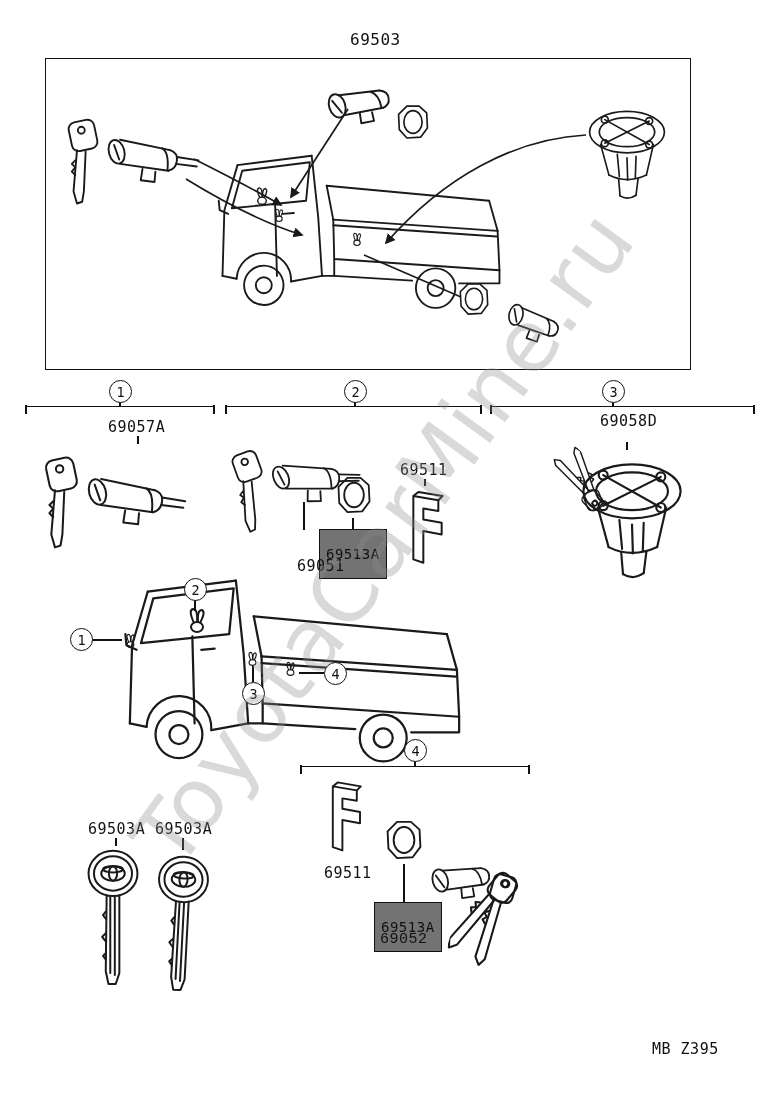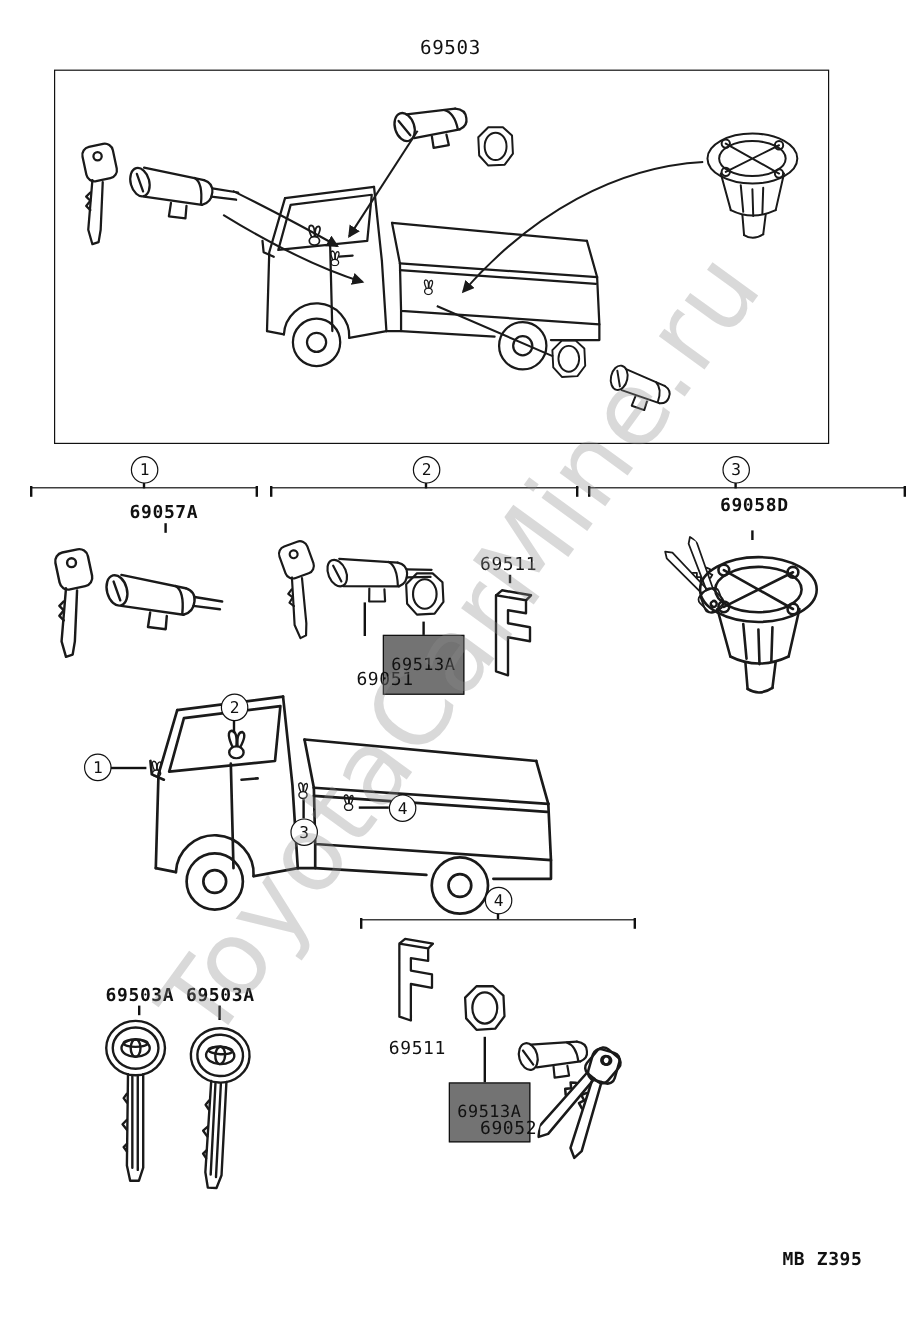--- a/index.html
+++ b/index.html
@@ -1,20 +1,20 @@
 <!DOCTYPE html>
 <html><head>
 <meta charset="utf-8">
 <style>
   html,body{margin:0;padding:0;background:#fff;}
   #canvas{position:relative;width:768px;height:1100px;background:#fff;overflow:hidden;
           font-family:"DejaVu Sans Mono",monospace;color:#111;}
   svg.art{position:absolute;overflow:visible;}
   .lbl{position:absolute;font-size:15px;letter-spacing:.5px;white-space:nowrap;background:transparent;}
-  .lblb{position:absolute;font-size:15px;font-weight:bold;letter-spacing:.5px;white-space:nowrap;}
+  .lblb{position:absolute;font-size:15px;font-weight:normal;letter-spacing:.5px;white-space:nowrap;}
   .co{position:absolute;width:21px;height:21px;border:1.7px solid #111;border-radius:50%;
       display:flex;align-items:center;justify-content:center;font-size:13.5px;background:#fff;z-index:4;}
   .bracket{position:absolute;height:9px;border-top:1.7px solid #111;}
   .bracket::before,.bracket::after{content:"";position:absolute;top:-1.7px;width:1.7px;height:9px;background:#111;}
   .bracket::before{left:0}.bracket::after{right:0}
   .vline{position:absolute;width:1.6px;background:#111;}
   .hline{position:absolute;height:1.6px;background:#111;}
   .boxed{position:absolute;border:1.8px solid #111;padding:16px 6px;font-size:14px;font-weight:normal;
          letter-spacing:.5px;background:#737373;white-space:nowrap;}
   #mainbox{position:absolute;left:45px;top:58px;width:644px;height:310px;border:1.7px solid #111;}
@@ -276,21 +276,21 @@
   <div class="bracket" style="left:300px;top:766px;width:230px;"></div>
   <svg class="art" style="left:320px;top:778px;" width="48" height="80" viewBox="0 0 60 95">
       <use href="#sym-clip"></use>
     </svg>
   <div class="lbl" style="left:324px;top:864px;">69511</div>
   <svg class="art" style="left:385px;top:818px;" width="38" height="44" viewBox="0 0 44 50">
       <use href="#sym-ring"></use>
     </svg>
   <div class="vline" style="left:403px;top:864px;height:38px;"></div>
   <div class="boxed" style="left:374px;top:902px;">69513A</div>
-  <div class="lbl" style="left:400px;top:931px;">69052</div>
+  <div class="lbl" style="left:380px;top:931px;font-family:Liberation Mono, monospace;">69052</div>
   <svg class="art" style="left:428px;top:848px;transform:rotate(-15deg);" width="68" height="58" viewBox="0 0 90 70">
       <use href="#sym-cyl"></use>
     </svg>
   <svg class="art" style="left:452px;top:864px;transform:rotate(16deg);" width="88" height="144" viewBox="0 0 100 150">
       <use href="#sym-keys2"></use>
     </svg>
 
   <div class="lblb" style="left:88px;top:820px;">69503A</div>
   <div class="lblb" style="left:155px;top:820px;">69503A</div>
   <div class="vline" style="left:115px;top:838px;height:8px;"></div>

